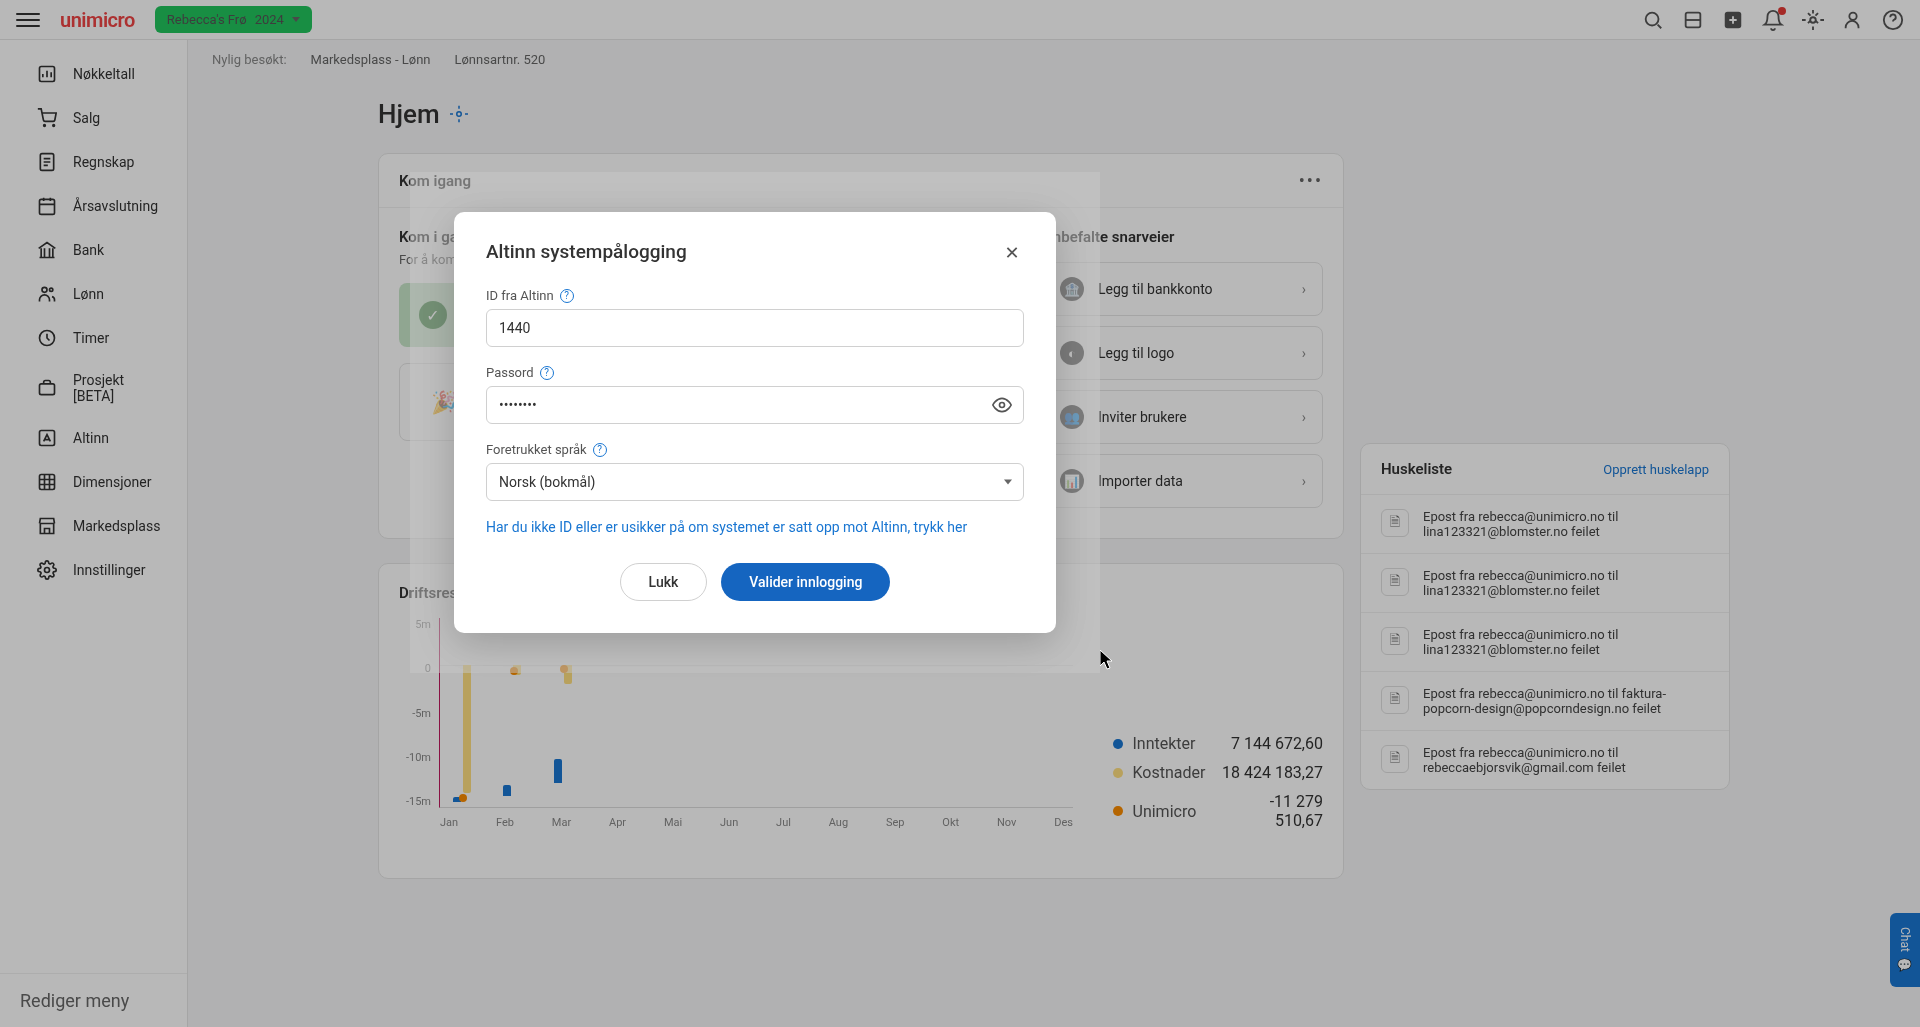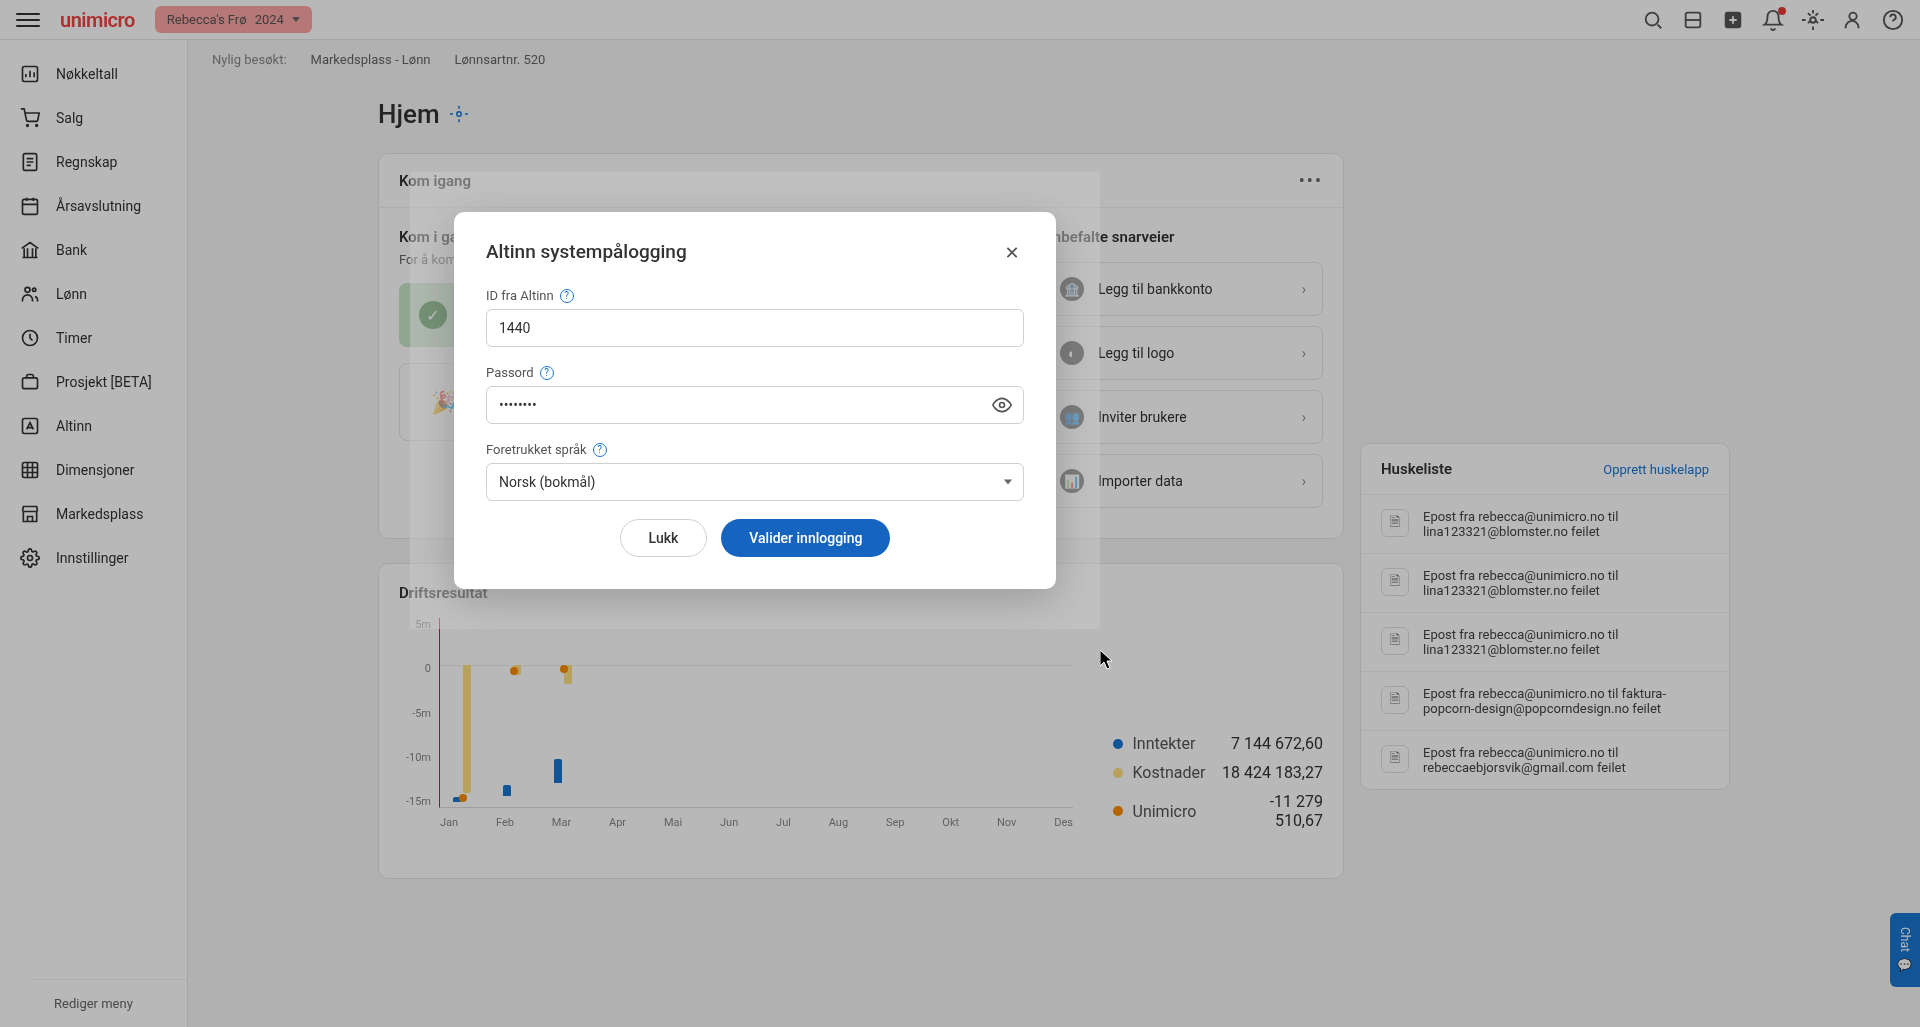--- a/index.html
+++ b/index.html
@@ -2,31 +2,31 @@
 <html><head>
 <meta charset="utf-8">
 <style>
 * { margin: 0; padding: 0; box-sizing: border-box; font-family: -apple-system, BlinkMacSystemFont, "Segoe UI", Roboto, sans-serif; }
 body { background: #f5f6f7; color: #333; overflow: hidden; position: relative; width: 1920px; height: 1027px; }
 .header { height: 40px; background: #fff; border-bottom: 1px solid #e5e5e5; display: flex; align-items: center; padding: 0 16px; justify-content: space-between; }
 .header-left { display: flex; align-items: center; gap: 20px; }
 .hamburger { width: 24px; height: 24px; display: flex; flex-direction: column; justify-content: center; gap: 4px; cursor: pointer; }
 .hamburger span { height: 2px; background: #333; border-radius: 1px; }
 .logo { font-size: 20px; font-weight: 600; color: #ef4444; letter-spacing: -0.5px; }
-.company-selector { background: #fca5a5; border-radius: 6px; padding: 6px 12px; display: flex; align-items: center; gap: 8px; cursor: pointer; font-size: 13px; color: #555; }
+.company-selector { background: #22c55e; border-radius: 6px; padding: 6px 12px; display: flex; align-items: center; gap: 8px; cursor: pointer; font-size: 13px; color: #555; }
 .chevron-down { width: 0; height: 0; border-left: 4px solid transparent; border-right: 4px solid transparent; border-top: 5px solid #666; }
 .header-right { display: flex; align-items: center; gap: 18px; }
 .header-icon { width: 22px; height: 22px; cursor: pointer; color: #555; position: relative; }
 .notif-dot { position: absolute; top: -2px; right: -2px; width: 8px; height: 8px; background: #e53935; border-radius: 50%; }
 .main-layout { display: flex; height: calc(100% - 40px); }
 .sidebar { width: 188px; background: #fff; border-right: 1px solid #e5e5e5; display: flex; flex-direction: column; }
-.sidebar-items { flex: 1; padding: 12px 0; }
+.sidebar-items { flex: 1; padding: 12px 17px; }
 .sidebar-item { display: flex; align-items: center; gap: 16px; padding: 12px 20px; cursor: pointer; font-size: 14px; color: #333; }
 .sidebar-icon { width: 20px; height: 20px; flex-shrink: 0; }
-.sidebar-footer { padding: 16px 20px; font-size: 13px; color: #666; cursor: pointer; border-top: 1px solid #f0f0f0; margin-left: 34px; }
+.sidebar-footer { padding: 16px 20px; font-size: 18px; color: #666; cursor: pointer; border-top: 1px solid #f0f0f0; }
 .content { flex: 1; overflow: auto; }
 .breadcrumbs { padding: 12px 24px; font-size: 13px; color: #888; display: flex; gap: 24px; }
 .breadcrumbs a { color: #666; cursor: pointer; }
 .content-inner { max-width: 1400px; margin: 0 auto; padding: 8px 24px; }
 .page-title-row { display: flex; align-items: center; gap: 10px; margin: 12px 0 24px; }
 .page-title { font-size: 26px; font-weight: 500; color: #333; }
 .gear-small { width: 18px; height: 18px; cursor: pointer; color: #1976d2; }
 .content-row { display: flex; gap: 16px; }
 .col-left { flex: 1; }
 .col-right { width: 370px; }
@@ -444,20 +444,21 @@
     <div class="form-group">
       <div class="form-label">
         <span>Foretrukket språk</span>
         <span class="help-icon">?</span>
       </div>
       <div class="form-select">
         <div class="form-input" style="cursor:pointer;">Norsk (bokmål)</div>
         <span class="select-chevron chevron-down"></span>
       </div>
     </div>
+    <a class="modal-link">Har du ikke ID eller er usikker på om systemet er satt opp mot Altinn, trykk her</a>
     <div class="modal-actions">
       <button class="btn btn-secondary">Lukk</button>
       <button class="btn btn-primary">Valider innlogging</button>
     </div>
   </div>
 </div>
 
 <div class="cursor-pointer">
   <svg width="16" height="20" viewBox="0 0 16 20">
       <path d="M0 0 L0 16 L4 12 L7 19 L10 18 L7 11 L12 11 Z" fill="#000" stroke="#fff" stroke-width="1"></path>

